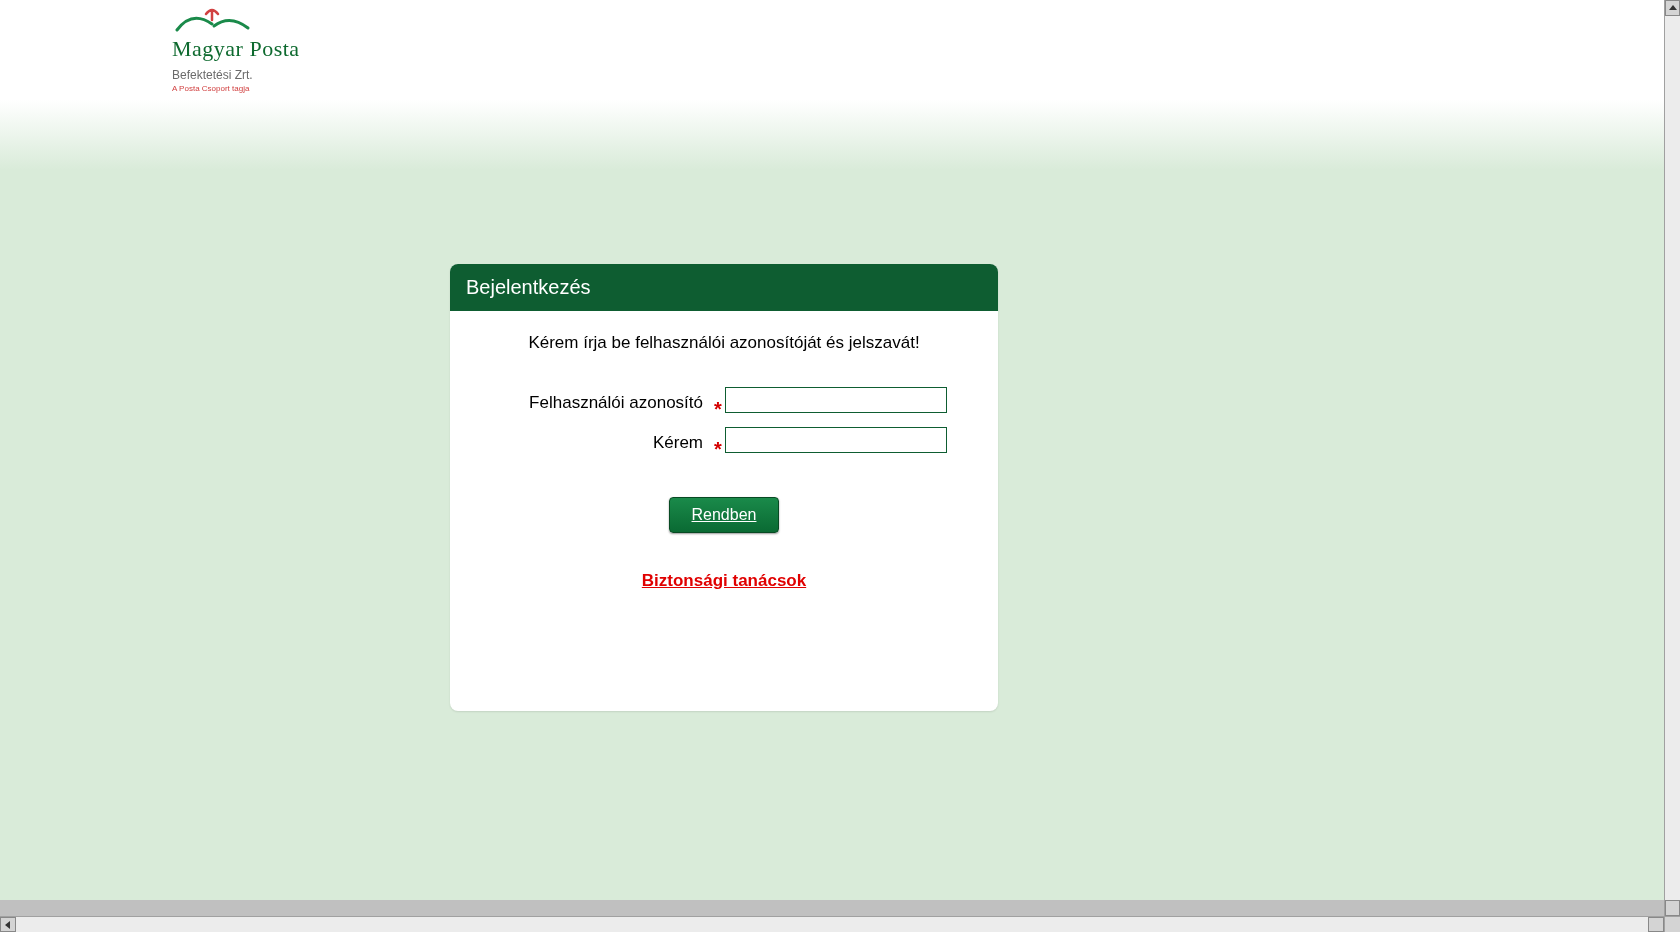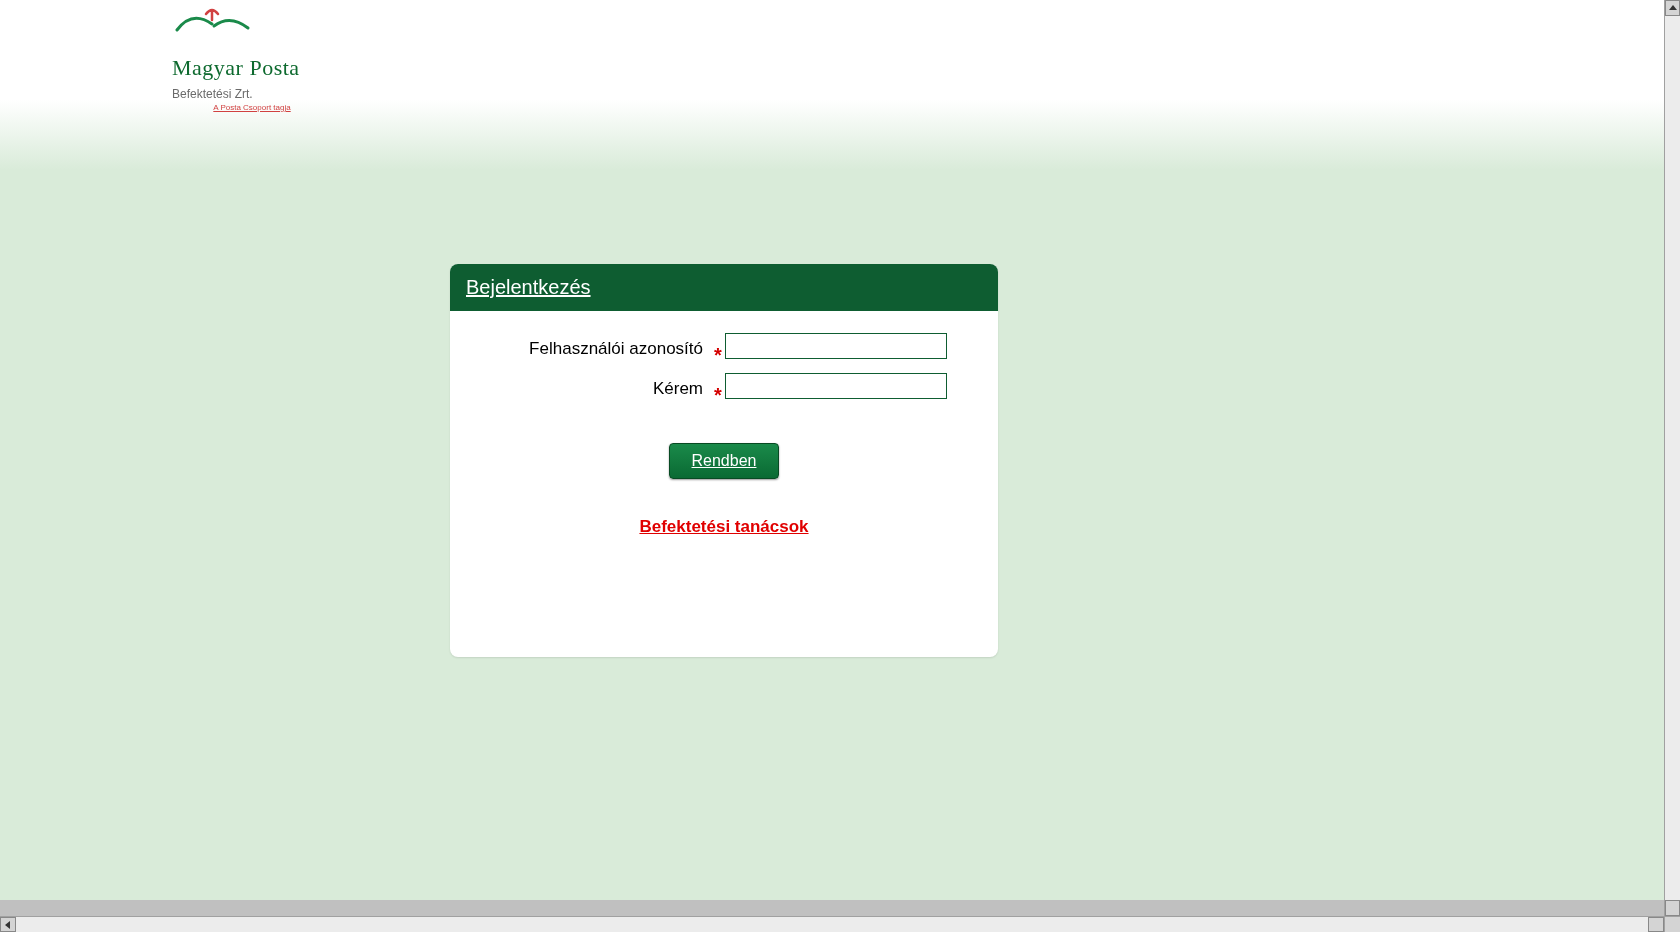--- a/index.html
+++ b/index.html
@@ -20,52 +20,50 @@
       position: absolute;
       left: 172px;
       top: 8px;
       width: 160px;
     }
     .logo-icon svg { display: block; }
     .logo-text {
       font-family: Georgia, 'Times New Roman', serif;
       font-size: 22px;
       color: #0e6a2f;
-      margin-top: 19px;
+      margin-top: 0;
       letter-spacing: 0.5px;
       white-space: nowrap;
     }
     .logo-sub1 {
       font-size: 12px;
       color: #6a6a6a;
       margin-top: 6px;
     }
     .logo-sub2 {
       font-size: 8px;
       color: #d14141;
-      text-align: center;
+      text-align: left;
       margin-top: 2px;
-      text-decoration: underline;
     }
     .login-panel {
       position: absolute;
       left: 450px;
       top: 264px;
       width: 548px;
       background: #ffffff;
       border-radius: 8px;
       box-shadow: 0 1px 2px rgba(0,0,0,0.1);
       overflow: hidden;
     }
     .panel-header {
       background: #0e5d31;
       color: #ffffff;
       font-size: 20px;
       padding: 12px 16px 12px 16px;
-      text-decoration: underline;
     }
     .panel-body {
       padding: 22px 30px 120px 30px;
       text-align: center;
     }
     .instruction {
       font-size: 17px;
       color: #000;
       margin-bottom: 34px;
     }
@@ -195,36 +193,37 @@
       </svg>
     </div>
     <div class="logo-text">Magyar Posta</div>
     <div class="logo-sub1">Befektetési Zrt.</div>
     <div class="logo-sub2">A Posta Csoport tagja</div>
   </div>
 
   <div class="login-panel">
     <div class="panel-header">Bejelentkezés</div>
     <div class="panel-body">
+      <div class="instruction">Kérem írja be felhasználói azonosítóját és jelszavát!</div>
 
       <div class="form-row">
         <span class="form-label">Felhasználói azonosító</span>
         <span class="required-mark">*</span>
         <input type="text" class="form-input" value="" style="">
       </div>
 
       <div class="form-row">
         <span class="form-label">Kérem</span>
         <span class="required-mark">*</span>
         <input type="password" class="form-input" value="" style="">
       </div>
 
       <button class="submit-btn">Rendben</button>
       <br>
-      <a class="security-link">Befektetési tanácsok</a>
+      <a class="security-link">Biztonsági tanácsok</a>
     </div>
   </div>
 
 </div>
 
 <div class="scrollbar-v">
   <div class="arrow-up"></div>
   <div class="arrow-down"></div>
 </div>
 <div class="scrollbar-h">

